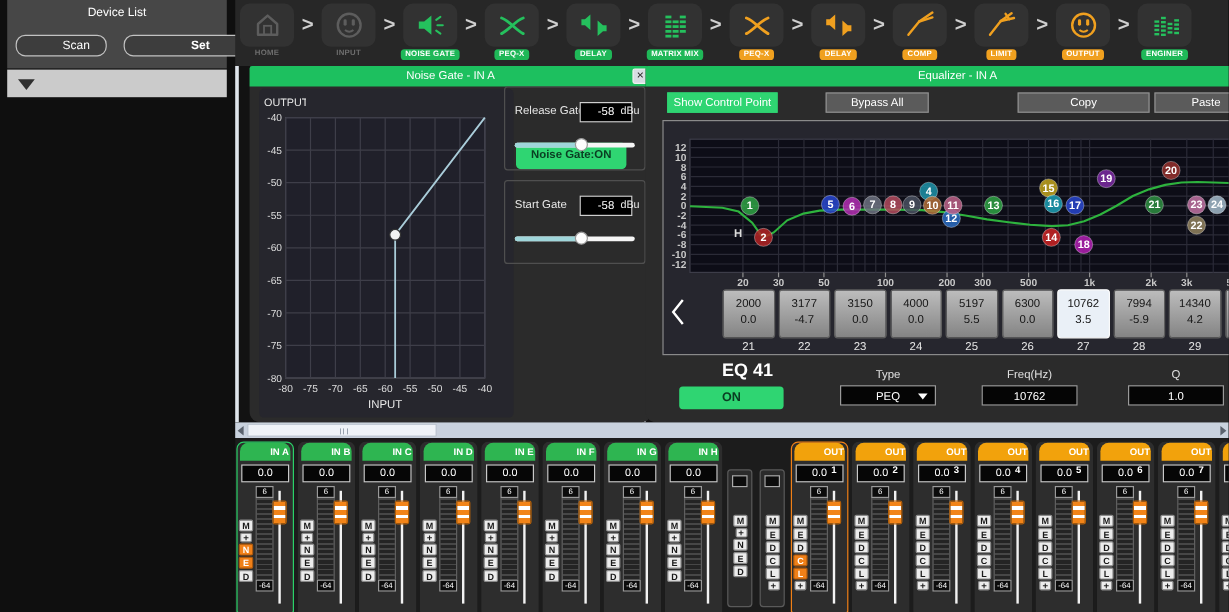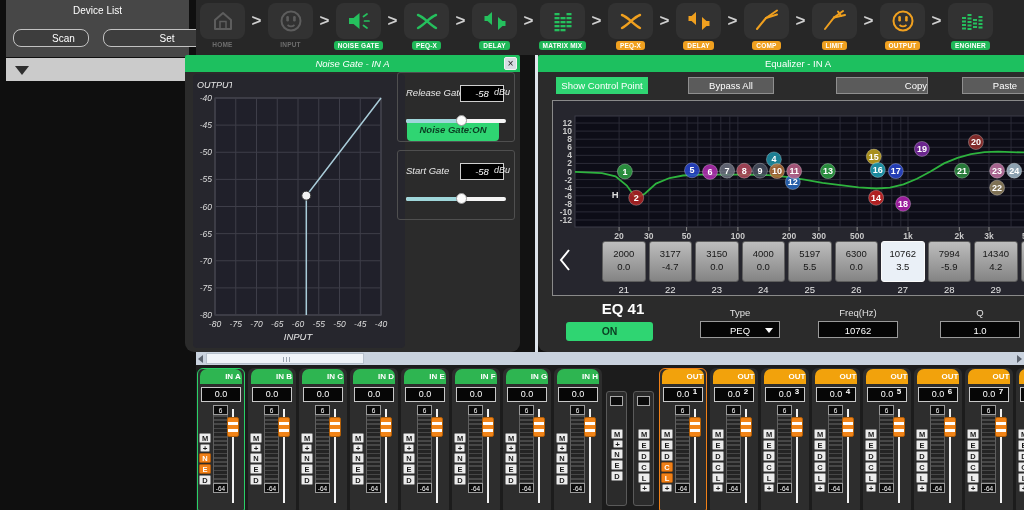--- a/index.html
+++ b/index.html
@@ -3,36 +3,36 @@
 <meta charset="utf-8">
 <style>
   html,body{margin:0;padding:0;background:#000;font-family:"Liberation Sans",sans-serif;}
   #root{position:relative;width:1024px;height:510px;background:#0f0f0f;overflow:hidden;-webkit-font-smoothing:antialiased;}
   
   .device-panel{position:absolute;left:0;top:0;width:196px;height:510px;background:#0f0f0f;}
   .dp-top{position:absolute;left:6px;top:0;width:183px;height:57px;background:#474747;}
   .dp-title{padding-top:5px;text-align:center;color:#fff;font-size:10px;}
   .dp-btn{position:absolute;top:29px;height:18px;background:#3d3d3d;border:1px solid #c2c2c2;border-radius:8px;color:#fff;font-size:10px;text-align:center;line-height:18px;box-sizing:border-box;cursor:pointer;padding-left:25px;}
   .dp-scan{left:7px;width:76px;}
-  .dp-set{left:97px;width:103px;}
+  .dp-set{left:97px;width:103px;font-weight:bold;}
   .dp-drop{position:absolute;left:6px;top:58px;width:183px;height:23px;background:#cbcbcb;}
   .dp-tri{position:absolute;left:9px;top:8px;width:0;height:0;border-left:7px solid transparent;border-right:7px solid transparent;border-top:9px solid #2f2f2f;}
   
   .toolbar{position:absolute;left:196px;top:0;width:828px;height:55px;background:#272727;display:flex;align-items:flex-start;padding-left:3px;box-sizing:border-box;}
   .tb-item{width:47px;display:flex;flex-direction:column;align-items:center;flex:none;}
   .tb-tile{width:45px;height:36px;background:#323232;border-radius:8px;display:flex;align-items:center;justify-content:center;margin-top:3px;cursor:pointer;}
   .tb-label{margin-top:2px;font-size:6.5px;font-weight:bold;color:#6e6e6e;letter-spacing:.2px;white-space:nowrap;}
   .tb-label.badge-green{background:#1fb858;color:#fff;padding:1px 4px;border-radius:3px;}
   .tb-label.badge-orange{background:#f0a01f;color:#fff;padding:1px 4px;border-radius:3px;}
   .tb-chev{width:21px;text-align:center;color:#cfcfcf;font-size:17px;font-weight:bold;margin-top:11px;flex:none;}
   
   .workspace{position:absolute;left:196px;top:55px;width:828px;height:297px;background:#121212;}
   .vbar{position:absolute;top:55px;width:3px;height:297px;background:#dfe5ec;}
   .panel{position:absolute;top:55px;height:297px;background:#2b2b2b;border-radius:3px 3px 9px 9px;}
-  .panel-ng{left:185px;width:335px;font-style:italic;}
+  .panel-ng{left:208px;width:335px;}
   .panel-eq{left:538px;width:520px;}
   .p-title{height:17px;background:#1dc05f;color:#fff;font-size:9.5px;text-align:center;line-height:17px;border-radius:2px 2px 0 0;position:relative;}
   .ng-close{position:absolute;right:3px;top:2px;width:13px;height:13px;background:#d7dde3;border:1px solid #f2f2f2;color:#222;font-size:10px;line-height:11px;text-align:center;border-radius:2px;box-sizing:border-box;cursor:pointer;}
   .ng-svg{position:absolute;left:0;top:17px;}
   .ng-power{position:absolute;left:222px;top:64px;width:92px;height:22px;background:#2fd572;border-radius:4px;color:#0a3d22;font-weight:bold;font-size:9.5px;text-align:center;line-height:22px;cursor:pointer;}
   .ng-group{position:absolute;left:212px;width:116px;height:68px;border:1px solid #4f4f4f;border-radius:3px;}
   .ng-g1{top:95px;}　.ng-g2{top:173px;}
   .ng-lab{position:absolute;left:8px;top:14px;color:#e8e8e8;font-size:9.5px;}
   .ng-val{position:absolute;left:62px;top:12px;width:42px;height:15px;background:#000;border:1px solid #cfcfcf;color:#fff;font-size:9.5px;text-align:center;line-height:15px;}
   .ng-unit{position:absolute;left:96px;top:14px;color:#e8e8e8;font-size:9px;}
@@ -344,21 +344,21 @@
       </div>
     </div>
   </div>
 
   <div class="panel panel-eq">
     <div class="p-title">
       <span>Equalizer - IN A</span>
     </div>
     <div class="eq-btn green" style="left:18px;width:92px;">Show Control Point</div>
     <div class="eq-btn" style="left:150px;width:86px;">Bypass All</div>
-    <div class="eq-btn" style="left:298px;width:92px;text-align:right;">Copy</div>
+    <div class="eq-btn" style="left:310px;width:110px;">Copy</div>
     <div class="eq-btn" style="left:424px;width:86px;">Paste</div>
     <div class="eq-graph">
       <svg width="492" height="138" style="position:absolute;left:0;top:0;">
           <rect x="22" y="15" width="468" height="111" fill="#0d0d17" stroke="#3d3d49"></rect>
           <line x1="66.1" y1="15" x2="66.1" y2="126" stroke="#2b2b37"></line>
           <line x1="95.8" y1="15" x2="95.8" y2="126" stroke="#2b2b37"></line>
           <line x1="116.95" y1="15" x2="116.95" y2="126" stroke="#2b2b37"></line>
           <line x1="134.05" y1="15" x2="134.05" y2="126" stroke="#2b2b37"></line>
           <line x1="144.85000000000002" y1="15" x2="144.85000000000002" y2="126" stroke="#2b2b37"></line>
           <line x1="157.9" y1="15" x2="157.9" y2="126" stroke="#2b2b37"></line>

